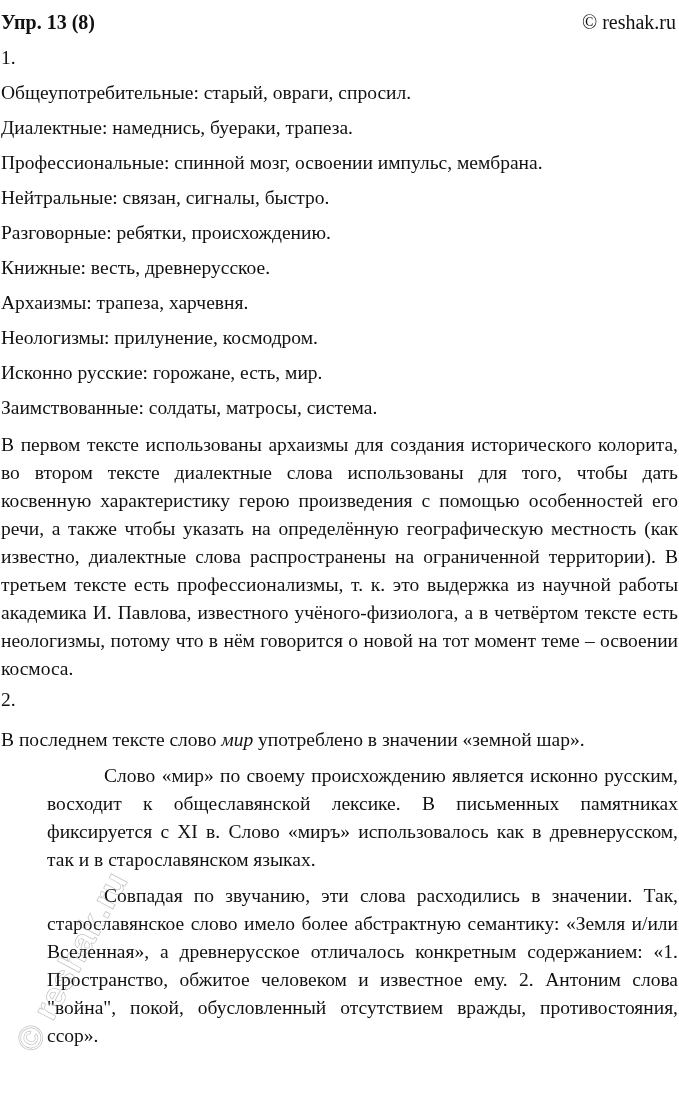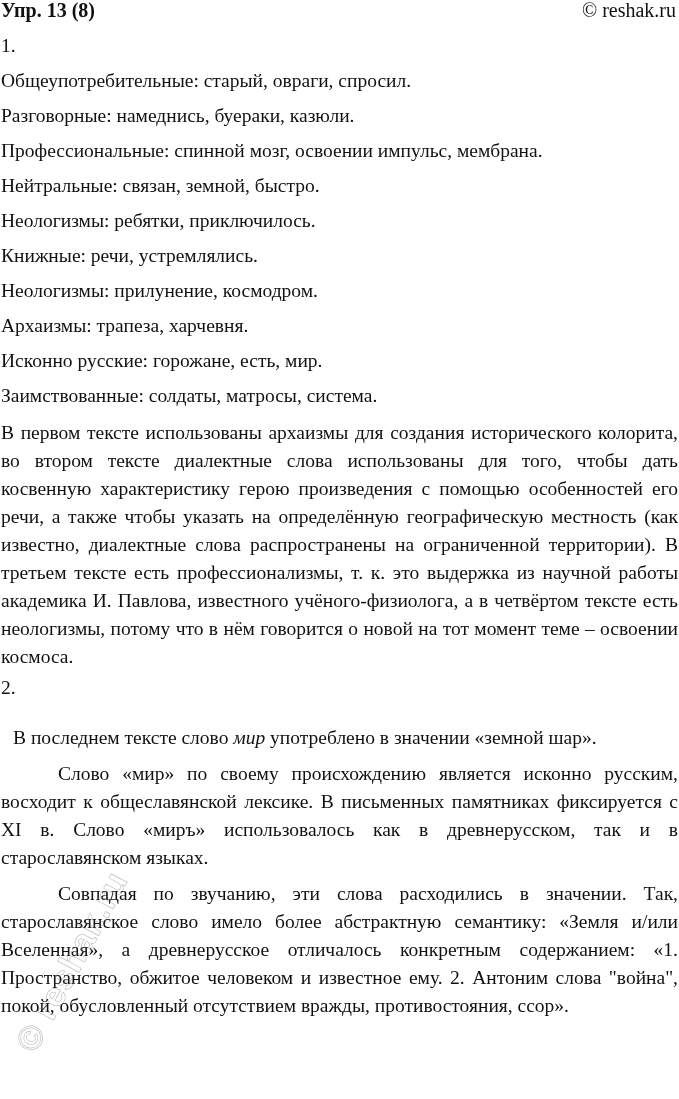--- a/index.html
+++ b/index.html
@@ -12,21 +12,21 @@
       height: 1099px;
       overflow: hidden;
       position: relative;
       font-family: "Liberation Serif", serif;
       color: #111111;
       font-size: 19.5px;
     }
     .page {
       position: absolute;
       left: 0;
-      top: 0;
+      top: 12px;
       width: 679px;
       padding: 0 1px 0 1px;
       box-sizing: border-box;
     }
     .header {
       display: flex;
       justify-content: space-between;
       align-items: baseline;
       height: 28px;
       line-height: 26px;
@@ -50,20 +50,21 @@
       margin-top: 9px;
       white-space: nowrap;
     }
     .para {
       text-align: justify;
       line-height: 28px;
       margin-top: 8px;
     }
     .para.indent {
       text-indent: 57px;
+      padding-left: 46px;
     }
     .para.single {
       text-align: left;
     }
     em { font-style: italic; }
     .watermark {
       position: absolute;
       left: 8px;
       top: 1040px;
       transform-origin: left top;
@@ -85,36 +86,36 @@
 
   <div class="header">
     <span class="header-title">Упр. 13 (8)</span>
     <span class="header-copy">© reshak.ru</span>
   </div>
 
   <div class="num">1.</div>
 
   <div>
     <div class="list-line">Общеупотребительные: старый, овраги, спросил.</div>
-    <div class="list-line">Разговорные: намеднись, буераки, казюли.</div>
+    <div class="list-line">Диалектные: намеднись, буераки, трапеза.</div>
     <div class="list-line">Профессиональные: спинной мозг, освоении импульс, мембрана.</div>
-    <div class="list-line">Нейтральные: связан, земной, быстро.</div>
-    <div class="list-line">Неологизмы: ребятки, приключилось.</div>
-    <div class="list-line">Книжные: речи, устремлялись.</div>
+    <div class="list-line">Нейтральные: связан, сигналы, быстро.</div>
+    <div class="list-line">Разговорные: ребятки, происхождению.</div>
+    <div class="list-line">Книжные: весть, древнерусское.</div>
+    <div class="list-line">Архаизмы: трапеза, харчевня.</div>
     <div class="list-line">Неологизмы: прилунение, космодром.</div>
-    <div class="list-line">Архаизмы: трапеза, харчевня.</div>
     <div class="list-line">Исконно русские: горожане, есть, мир.</div>
     <div class="list-line">Заимствованные: солдаты, матросы, система.</div>
   </div>
 
   <p class="para" style="margin-top:10px;margin-bottom:0;">В первом тексте использованы архаизмы для создания исторического колорита, во втором тексте диалектные слова использованы для того, чтобы дать косвенную характеристику герою произведения с помощью особенностей его речи, а также чтобы указать на определённую географическую местность (как известно, диалектные слова распространены на ограниченной территории). В третьем тексте есть профессионализмы, т. к. это выдержка из научной работы академика И. Павлова, известного учёного-физиолога, а в четвёртом тексте есть неологизмы, потому что в нём говорится о новой на тот момент теме – освоении космоса.</p>
 
   <div class="num" style="margin-top:4px;">2.</div>
 
-  <p class="para single" style="margin-top:23px;margin-bottom:0;white-space:nowrap;padding-left:12px;"><span>В последнем тексте слово </span><em>мир</em><span> употреблено в значении «земной шар».</span></p>
+  <p class="para single" style="margin-top:13px;margin-bottom:0;white-space:nowrap;"><span>В последнем тексте слово </span><em>мир</em><span> употреблено в значении «земной шар».</span></p>
 
   <p class="para indent" style="margin-bottom:0;">Слово «мир» по своему происхождению является исконно русским, восходит к общеславянской лексике. В письменных памятниках фиксируется с XI в. Слово «миръ» использовалось как в древнерусском, так и в старославянском языках.</p>
 
   <p class="para indent" style="margin-bottom:0;">Совпадая по звучанию, эти слова расходились в значении. Так, старославянское слово имело более абстрактную семантику: «Земля и/или Вселенная», а древнерусское отличалось конкретным содержанием: «1. Пространство, обжитое человеком и известное ему. 2. Антоним слова "война", покой, обусловленный отсутствием вражды, противостояния, ссор».</p>
 
 </div>
 
 <div class="watermark">© reshak.ru</div>
 
 </body></html>

